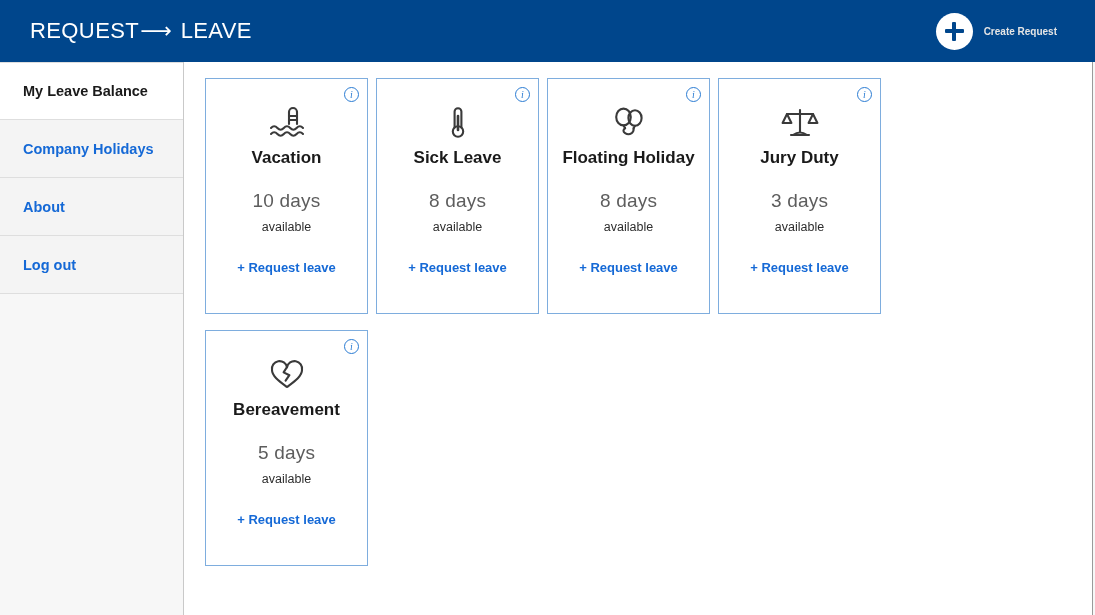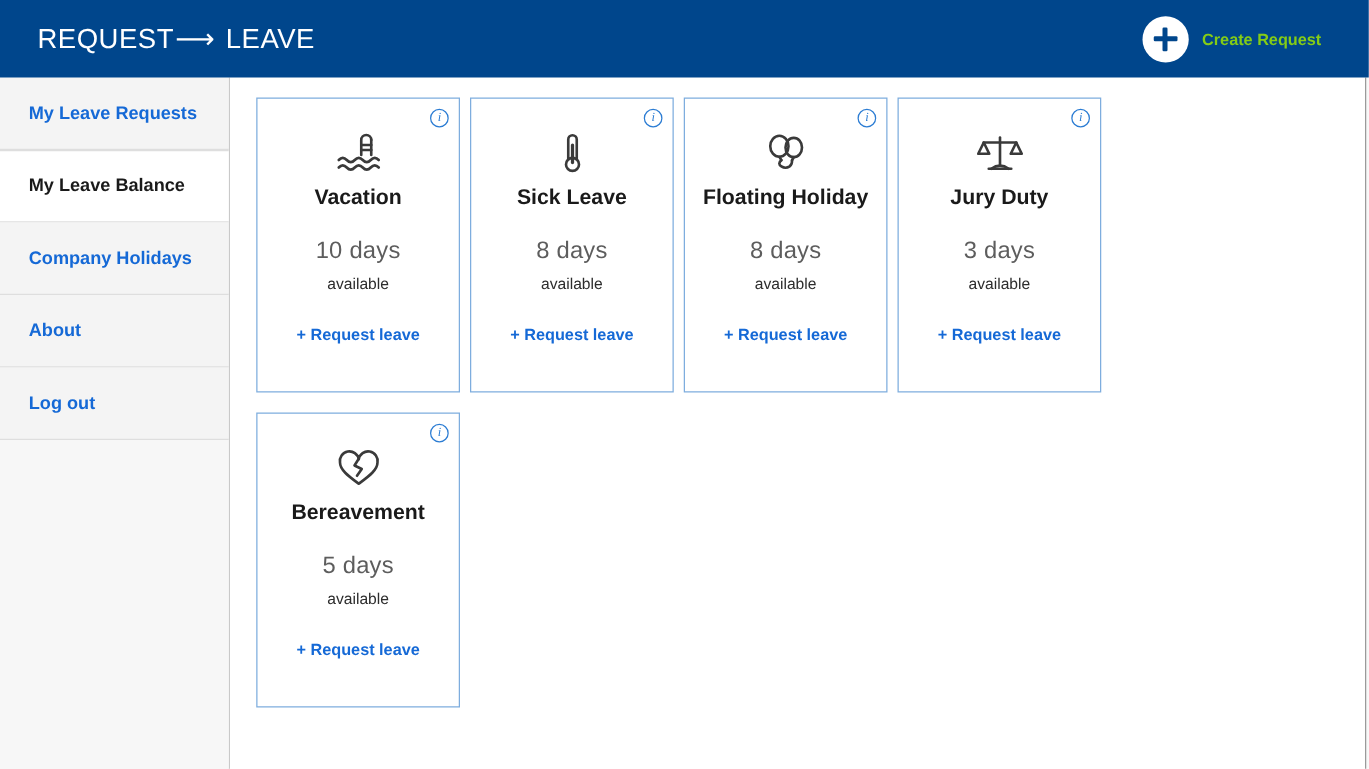--- a/index.html
+++ b/index.html
@@ -82,22 +82,22 @@
     left: 9px;
     top: 16.8px;
   }
   .plus-circle::after {
     width: 3.4px;
     height: 19px;
     left: 16.8px;
     top: 9px;
   }
   .create-request-label {
-    color: #84cc16;
-    font-size: 13px;
+    color: #e5e5e5;
+    font-size: 10px;
     font-weight: bold;
     white-space: nowrap;
   }
 
   
   .body-row {
     flex: 1 1 auto;
     display: flex;
     min-height: 0;
     position: relative;
@@ -251,23 +251,20 @@
     </div>
     <div class="create-request">
       <span class="plus-circle"></span>
       <span class="create-request-label">Create Request</span>
     </div>
   </div>
 
   <div class="body-row">
 
     <div class="sidebar">
-      <div class="nav-item">
-        <span>My Leave Requests</span>
-      </div>
       <div class="nav-item active">
         <span>My Leave Balance</span>
       </div>
       <div class="nav-item">
         <span>Company Holidays</span>
       </div>
       <div class="nav-item">
         <span>About</span>
       </div>
       <div class="nav-item">

